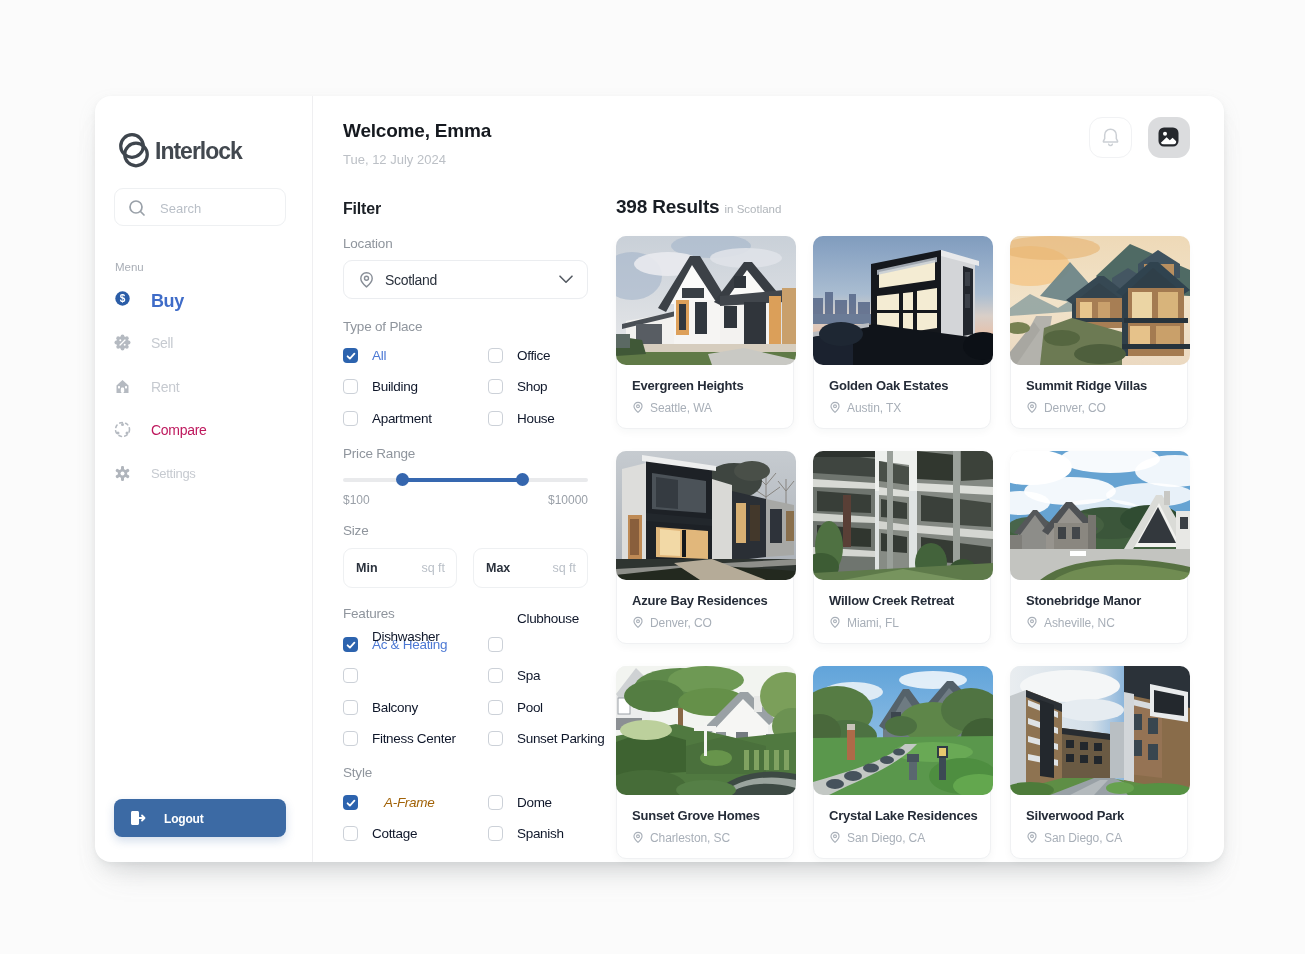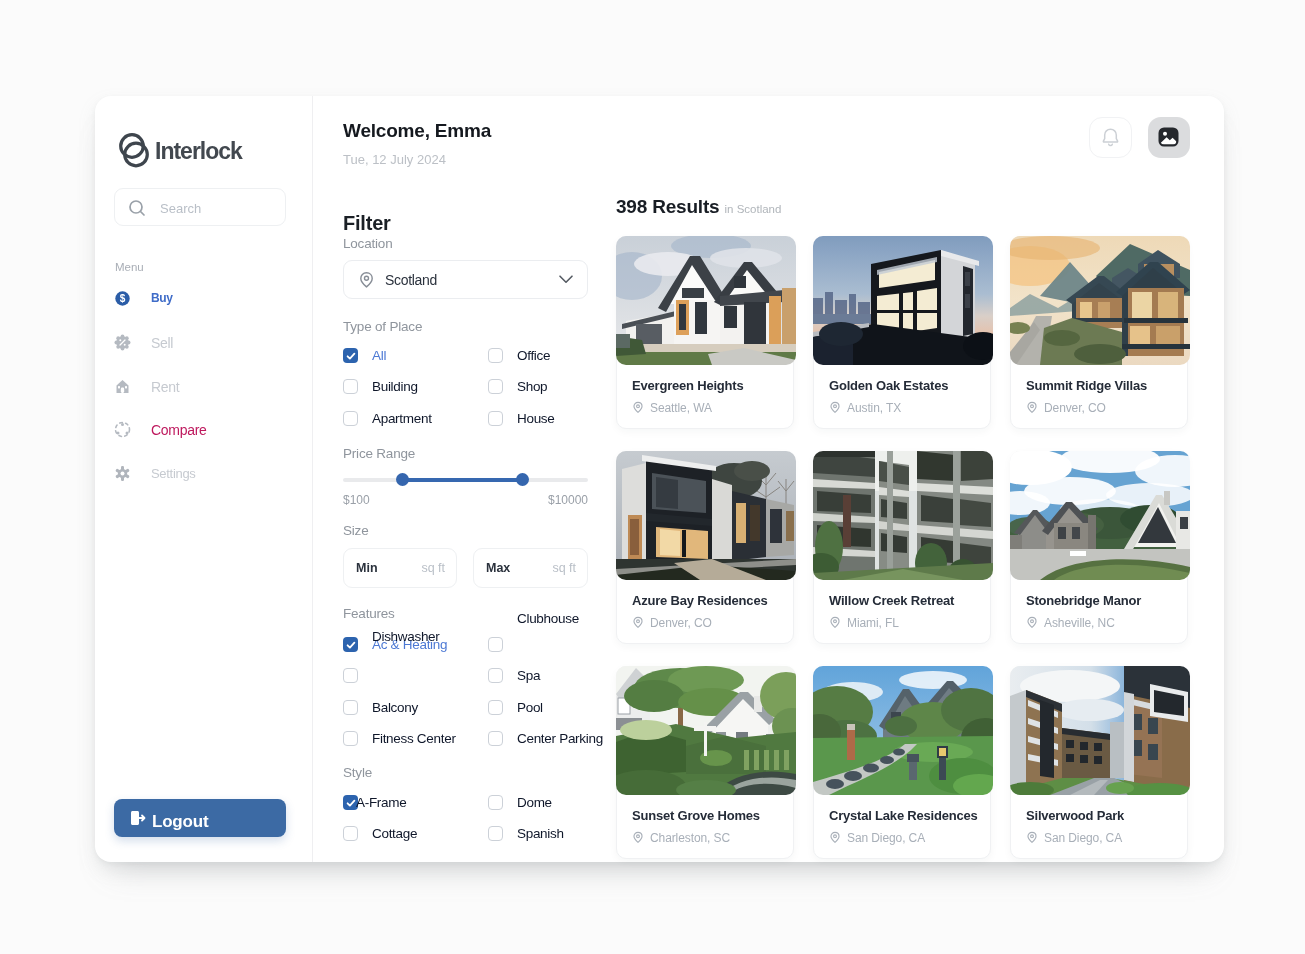--- a/index.html
+++ b/index.html
@@ -39,21 +39,21 @@
   <path d="M12.5 12.5 L16 16" stroke="#9aa1a9" stroke-width="1.7" stroke-linecap="round"></path>
 </svg>
 <div class="abs" style="left:160px; top:201px; font-size:13px; color:#b9bfc7;">Search</div>
 
 <div class="abs" style="left:115px; top:261px; font-size:11.5px; color:#a9aeb6;">Menu</div>
 
 <svg class="abs" style="left:115px; top:291px;" width="15" height="15" viewBox="0 0 15 15">
   <circle cx="7.5" cy="7.5" r="7.2" fill="#2b5da7"></circle>
   <text x="7.5" y="11.2" font-size="10" font-weight="700" fill="#fff" text-anchor="middle" font-family="Liberation Sans">$</text>
 </svg>
-<div class="abs" style="left:151px; top:291px; font-size:12px; font-weight:700; color:#3f6cc8; letter-spacing:-0.4px;">Buy</div>
+<div class="abs" style="left:151px; top:291px; font-size:18px; font-weight:700; color:#3f6cc8; letter-spacing:-0.4px;">Buy</div>
 
 <svg class="abs" style="left:114px; top:334px;" width="17" height="17" viewBox="0 0 17 17" fill="#b5bac1">
   <circle cx="8.5" cy="8.5" r="6.2"></circle>
   <g fill="#b5bac1">
     <circle cx="8.5" cy="2.4" r="1.9"></circle>
       <circle cx="8.5" cy="14.6" r="1.9"></circle>
     <circle cx="2.4" cy="8.5" r="1.9"></circle>
       <circle cx="14.6" cy="8.5" r="1.9"></circle>
     <circle cx="4.2" cy="4.2" r="1.9"></circle>
       <circle cx="12.8" cy="4.2" r="1.9"></circle>
@@ -92,21 +92,21 @@
   <circle cx="8.5" cy="8.5" r="2" fill="#fff"></circle>
 </svg>
 <div class="abs" style="left:151px; top:466px; font-size:13px; color:#c6cad0; letter-spacing:-0.3px;">Settings</div>
 
 <div class="abs" style="left:114px; top:799px; width:172px; height:38px; background:#3c6aa4; border-radius:8px; box-shadow:0 4px 10px rgba(60,106,164,.22);"></div>
 <svg class="abs" style="left:127px; top:808px;" width="20" height="20" viewBox="0 0 20 20" fill="none">
   <path d="M4 4.5 C4 3.7 4.7 3 5.5 3 H10.5 C11.3 3 12 3.7 12 4.5 V15.5 C12 16.3 11.3 17 10.5 17 H5.5 C4.7 17 4 16.3 4 15.5 Z" fill="#fff"></path>
   <path d="M12.5 10 H17" stroke="#fff" stroke-width="1.8" stroke-linecap="round"></path>
   <path d="M15 7.5 L17.5 10 L15 12.5" stroke="#fff" stroke-width="1.8" stroke-linecap="round" stroke-linejoin="round" fill="none"></path>
 </svg>
-<div class="abs" style="left:152px; top:812px; font-size:17px; font-weight:700; color:#fff; letter-spacing:-0.2px;">Logout</div>
+<div class="abs" style="left:164px; top:812px; font-size:12px; font-weight:700; color:#fff; letter-spacing:-0.2px;">Logout</div>
 
 <div class="abs" id="welcome" style="left:343px; top:120px; font-size:19px; font-weight:700; color:#15191f; letter-spacing:-0.2px;">Welcome, Emma</div>
 <div class="abs" style="left:343px; top:152px; font-size:13px; color:#bcc0c6;">Tue, 12 July 2024</div>
 
 <div class="abs" style="left:1089px; top:117px; width:43px; height:41px; background:#fff; border:1.5px solid #f1f2f4; border-radius:13px;"></div>
 <svg class="abs" style="left:1101px; top:127px;" width="19" height="21" viewBox="0 0 19 21" fill="none">
   <path d="M9.5 2.2 C6.2 2.2 3.7 4.7 3.7 8 V11.6 L2.4 14.2 C2.2 14.6 2.5 15 2.9 15 H16.1 C16.5 15 16.8 14.6 16.6 14.2 L15.3 11.6 V8 C15.3 4.7 12.8 2.2 9.5 2.2 Z" stroke="#ccd0d5" stroke-width="1.5" stroke-linejoin="round"></path>
   <path d="M7.7 17.2 C8 18.1 8.7 18.6 9.5 18.6 C10.3 18.6 11 18.1 11.3 17.2" stroke="#ccd0d5" stroke-width="1.5" stroke-linecap="round"></path>
 </svg>
 <div class="abs" style="left:1148px; top:117px; width:42px; height:41px; background:#dbdcde; border-radius:13px;"></div>
@@ -116,21 +116,21 @@
         <rect x="2.6" y="2.6" width="15.8" height="14.8" rx="3.4"></rect>
       </clipPath>
     </defs>
   <rect x="0.5" y="0.5" width="20" height="19" rx="5.5" fill="#25282d"></rect>
   <g clip-path="url(#imgclip)">
     <circle cx="7" cy="6.8" r="2" fill="#fff"></circle>
     <path d="M2.6 16 L8.6 10.2 L11.8 13.2 L14.6 10.8 L18.4 14.4 L18.4 17.4 L2.6 17.4 Z" fill="#fff"></path>
   </g>
 </svg>
 
-<div class="abs" style="left:343px; top:200px; font-size:20px; font-weight:700; color:#1b2026; letter-spacing:-0.2px;margin-top:12px;">Filter</div>
+<div class="abs" style="left:343px; top:200px; font-size:16px; font-weight:700; color:#1b2026; letter-spacing:-0.2px;">Filter</div>
 <div class="lbl" style="left:343px; top:236px;">Location</div>
 
 <div class="box" style="left:343px; top:260px; width:245px; height:39px;"></div>
 <svg class="abs" style="left:358px; top:271px;" width="17" height="18" viewBox="0 0 17 18" fill="none">
   <path d="M8.5 1.8 C12 1.8 14.2 4.4 14.2 7.4 C14.2 10.8 10.7 14 8.5 15.9 C6.3 14 2.8 10.8 2.8 7.4 C2.8 4.4 5 1.8 8.5 1.8 Z" stroke="#878d96" stroke-width="1.4"></path>
   <circle cx="8.5" cy="7.3" r="2" stroke="#878d96" stroke-width="1.4"></circle>
 </svg>
 <div class="abs" style="left:385px; top:272px; font-size:14px; color:#2b323d; letter-spacing:-0.3px;">Scotland</div>
 <svg class="abs" style="left:558px; top:274px;" width="16" height="11" viewBox="0 0 16 11" fill="none">
   <path d="M2 2.2 L8 8.2 L14 2.2" stroke="#555b63" stroke-width="1.6" stroke-linecap="round" stroke-linejoin="round"></path>
@@ -187,28 +187,28 @@
 <div class="cbl" style="left:517px; top:668px;">Spa</div>
 
 <div class="cb" style="left:343px; top:700px;"></div>
 <div class="cbl" style="left:372px; top:700px;">Balcony</div>
 <div class="cb" style="left:488px; top:700px;"></div>
 <div class="cbl" style="left:517px; top:700px;">Pool</div>
 
 <div class="cb" style="left:343px; top:731px;"></div>
 <div class="cbl" style="left:372px; top:731px;">Fitness Center</div>
 <div class="cb" style="left:488px; top:731px;"></div>
-<div class="cbl" style="left:517px; top:731px;">Center Parking</div>
+<div class="cbl" style="left:517px; top:731px;">Sunset Parking</div>
 
 <div class="lbl" style="left:343px; top:765px;">Style</div>
 <div class="cbc" style="left:343px; top:795px;"></div>
 <svg class="abs" style="left:345px; top:797px;" width="12" height="12" viewBox="0 0 12 12" fill="none">
     <path d="M2.6 6.3 L4.9 8.6 L9.4 3.6" stroke="#fff" stroke-width="1.8" stroke-linecap="round" stroke-linejoin="round"></path>
   </svg>
-<div class="cbl" style="left:356px; top:795px; color:#0f172a;">A-Frame</div>
+<div class="cbl" style="left:384px; top:795px; color:#a16207;font-style:italic;">A-Frame</div>
 <div class="cb" style="left:488px; top:795px;"></div>
 <div class="cbl" style="left:517px; top:795px;">Dome</div>
 
 <div class="cb" style="left:343px; top:826px;"></div>
 <div class="cbl" style="left:372px; top:826px;">Cottage</div>
 <div class="cb" style="left:488px; top:826px;"></div>
 <div class="cbl" style="left:517px; top:826px;">Spanish</div>
 
 <div class="abs" style="left:616px; top:196px; font-size:19px; font-weight:700; color:#181d24; letter-spacing:-0.2px;">398 Results <span style="font-size:11.5px; font-weight:400; color:#b0b5ba; letter-spacing:0;">in Scotland</span></div>
 

